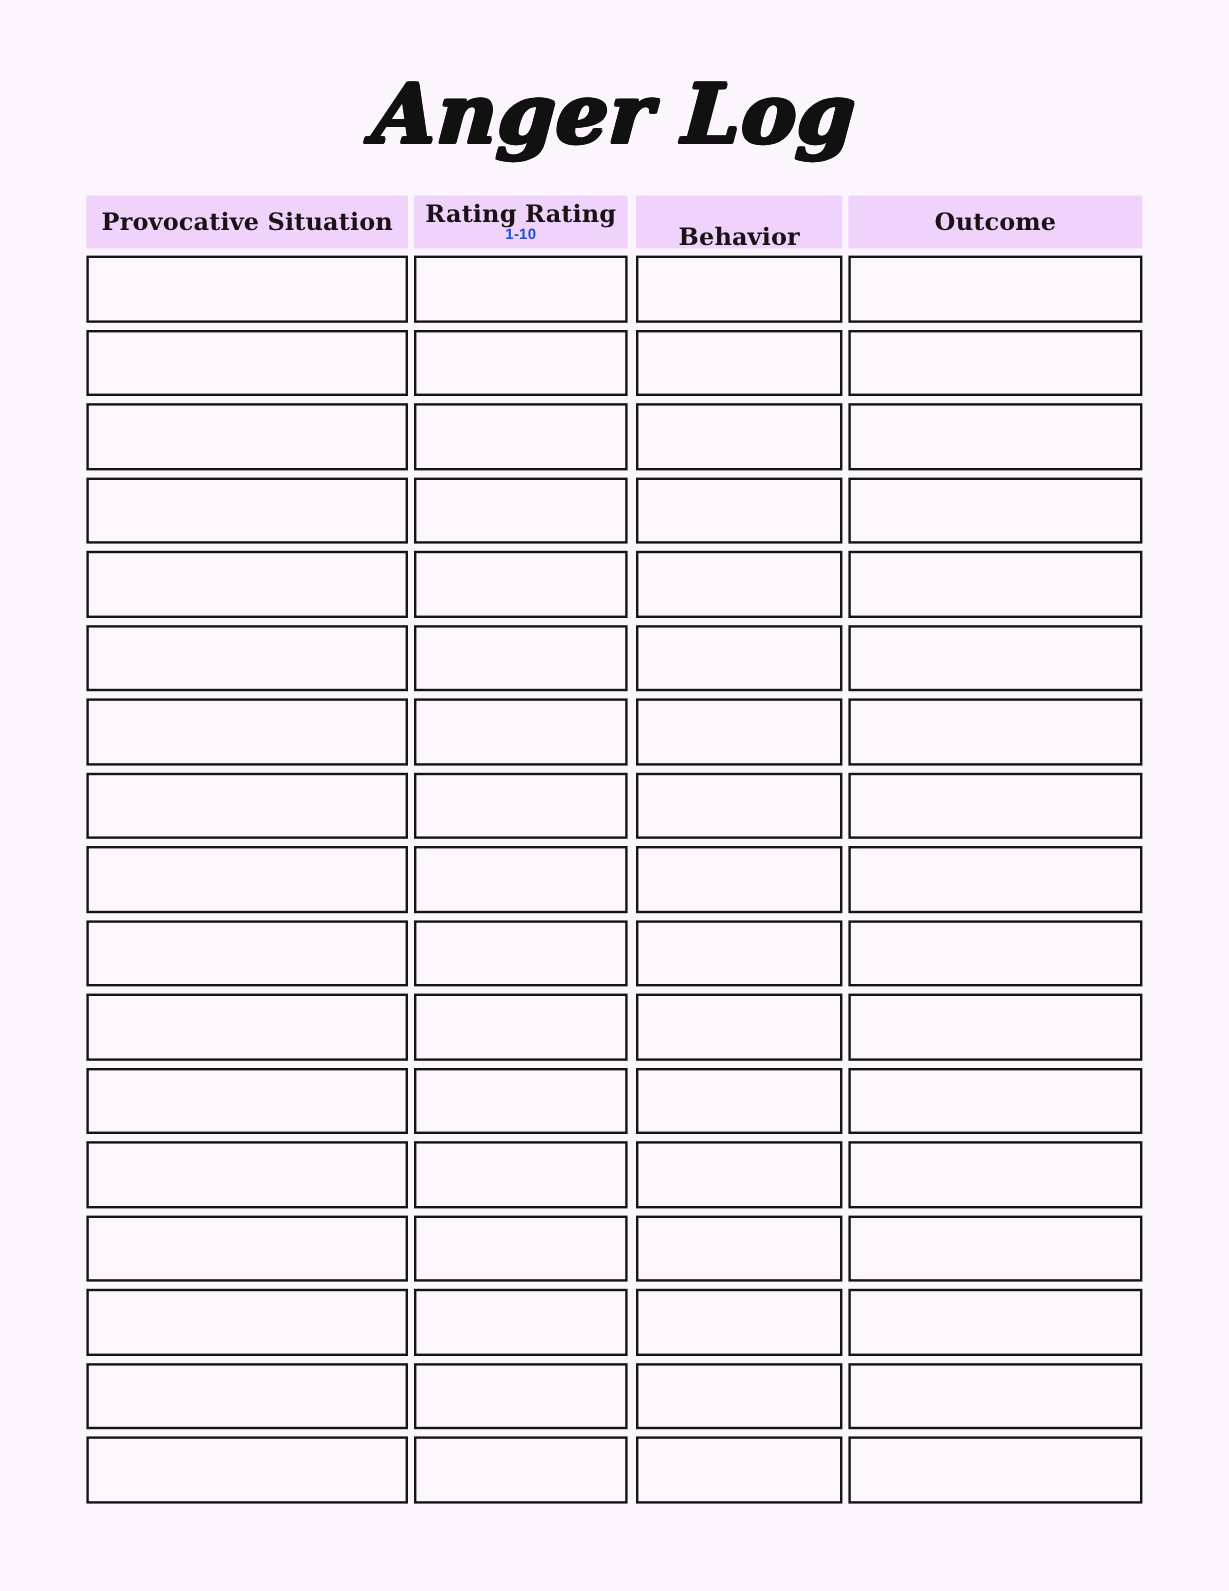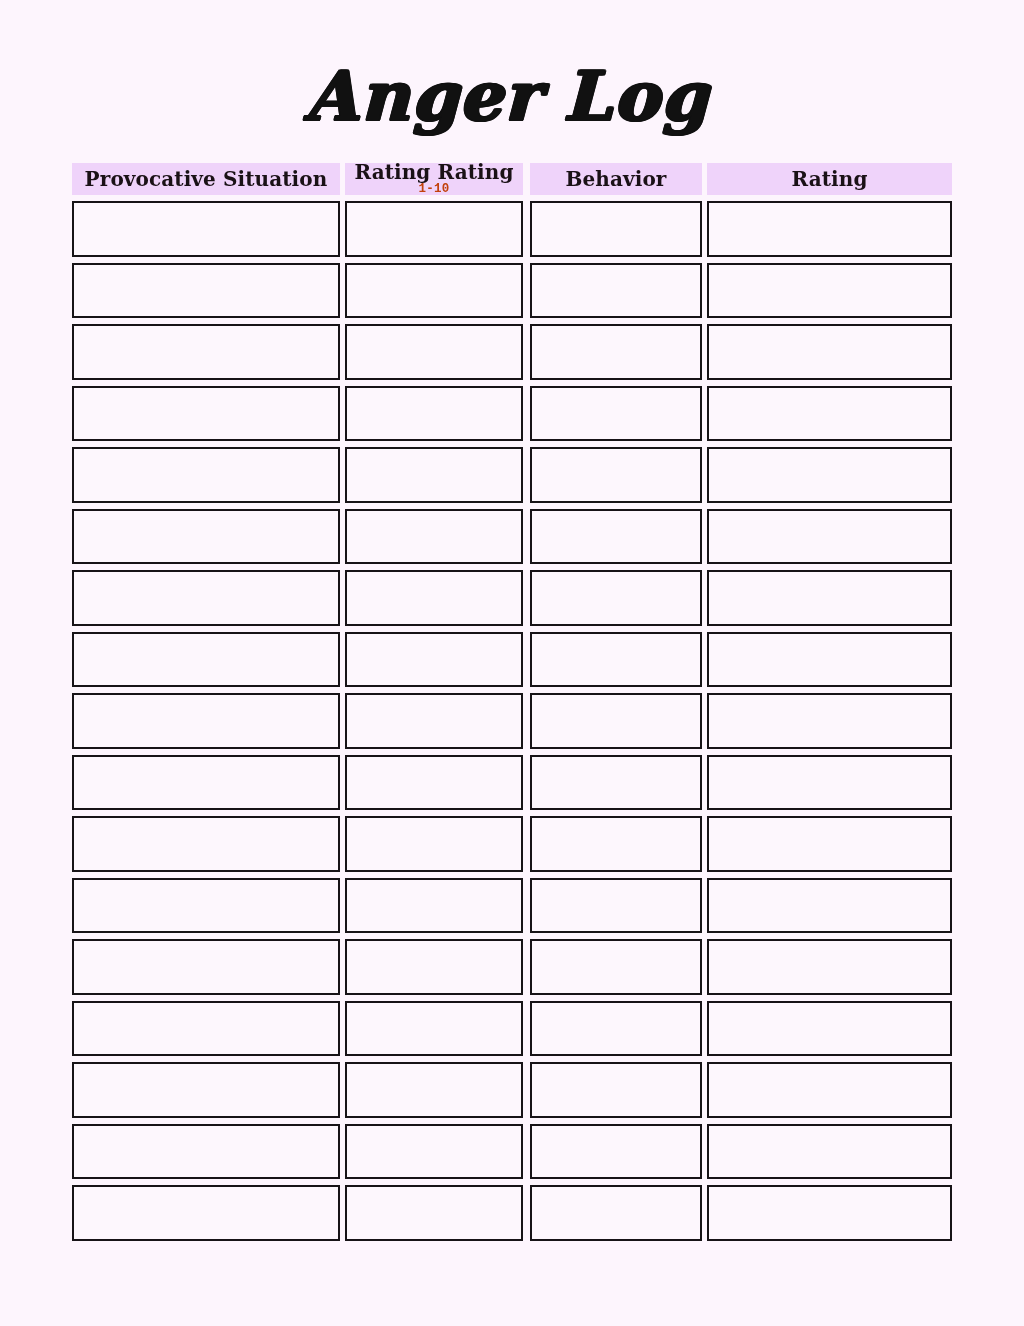--- a/index.html
+++ b/index.html
@@ -59,63 +59,63 @@
     top: 163px;
     width: 880px;
   }
 
   .row {
     display: flex;
     width: 880px;
   }
 
   #header-row {
-    height: 32px;
+    height: 44px;
     margin-bottom: 6px;
   }
 
   .body-row {
     height: 55.5px;
     margin-bottom: 6px;
   }
 
   .cell {
     box-sizing: border-box;
     display: flex;
     align-items: center;
     justify-content: center;
     flex: 0 0 auto;
   }
 
   
   .col-1 { width: 268px; margin-right: 5px; }
   .col-2 { width: 178px; margin-right: 7px; }
-  .col-3 { width: 172px; margin-right: 5px; }
+  .col-3 { width: 172px; margin-right: 5px; justify-content: flex-end; }
   .col-4 { width: 245px; margin-right: 0; }
 
   .header-cell {
     background: #efd3fa;
     border: none;
     flex-direction: column;
     line-height: 1.02;
   }
 
   .header-label {
     font-family: "DejaVu Serif", "Liberation Serif", serif;
     font-weight: 700;
     font-size: 20px;
     color: #1a1116;
     letter-spacing: 0.1px;
   }
 
   .header-sub {
-    font-family: Liberation Mono, monospace;
+    font-family: Liberation Sans, sans-serif;
     font-weight: 700;
     font-size: 12.5px;
-    color: #c2410c;
+    color: #1d4ed8;
     margin-top: 1px;
     letter-spacing: 0.2px;
   }
 
   .body-cell {
     background: #fdf7fd;
     border: 2.4px solid #171317;
   }
 </style>
 </head>
@@ -134,21 +134,21 @@
         <span class="header-label">Provocative Situation</span>
       </div>
       <div class="cell header-cell col-2">
         <span class="header-label">Rating Rating</span>
         <span class="header-sub">1-10</span>
       </div>
       <div class="cell header-cell col-3">
         <span class="header-label">Behavior</span>
       </div>
       <div class="cell header-cell col-4">
-        <span class="header-label">Rating</span>
+        <span class="header-label">Outcome</span>
       </div>
     </div>
 
     <div id="body-rows">
         <div class="row body-row">
           <div class="cell body-cell col-1"></div>
           <div class="cell body-cell col-2"></div>
           <div class="cell body-cell col-3"></div>
           <div class="cell body-cell col-4"></div>
         </div>

